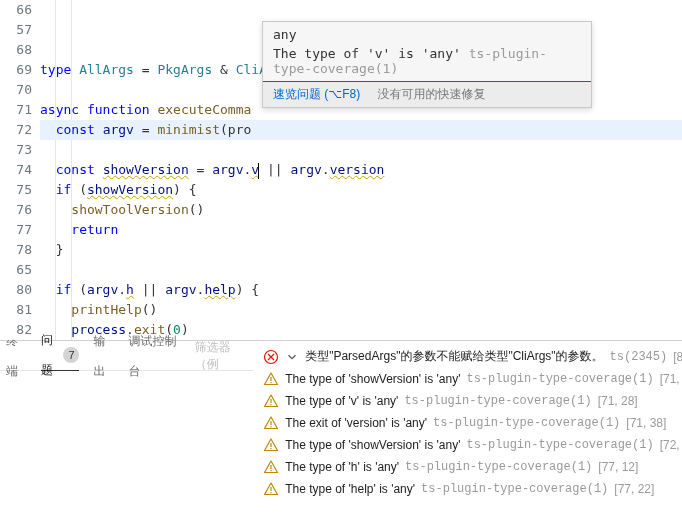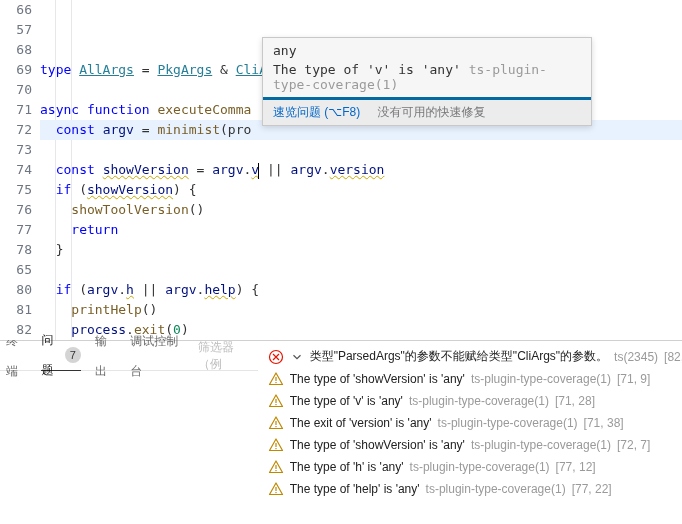--- a/index.html
+++ b/index.html
@@ -37,56 +37,56 @@
   .line { height: 20px; line-height: 20px; position: relative; }
   .line.sel { background: #e8f2ff; }
   .indent-guide {
     position: absolute;
     top: 0; bottom: 0;
     border-left: 1px solid #e5e7eb;
   }
   .kw { color: #0000ff; }
   .fn { color: #795e26; }
   .ident { color: #001080; }
-  .typ { color: #267f99; text-decoration: underline; }
+  .typ { color: #267f99; }
   .num { color: #098658; }
   .wavy-yellow {
     text-decoration-line: underline;
     text-decoration-style: wavy;
     text-decoration-color: #c9a600;
     text-decoration-thickness: 1px;
   }
   .cursor {
     display: inline-block;
     width: 1px;
     height: 16px;
     background: #000;
     vertical-align: middle;
     margin-left: -1px;
   }
   
   .hover {
     position: absolute;
-    top: 37px;
+    top: 21px;
     left: 262px;
     width: 330px;
     background: #f6f6f6;
     border: 1px solid #c8c8c8;
     box-shadow: 0 2px 6px rgba(0,0,0,0.15);
     z-index: 10;
     font-family: "Menlo","Consolas",monospace;
     font-size: 13px;
   }
   .hover-row1 { padding: 5px 10px 2px; color: #333; }
   .hover-row2 { padding: 2px 10px 5px; color: #333; }
   .hover-row2 .source { color: #9a9a9a; }
   .hover-row3 {
     background: #ececec;
     padding: 4px 10px;
-    border-top: 3px solid #0369a1;
+    border-top: 1px solid #0369a1;
     font-family: -apple-system, sans-serif;
     font-size: 12px;
   }
   .link { color: #0066cc; cursor: pointer; margin-right: 14px; }
   .muted { color: #777; }
 
   
   .panel {
     border-top: 1px solid #d0d0d0;
     height: 184px;
@@ -118,21 +118,21 @@
   }
   .prow {
     display: flex;
     align-items: center;
     padding: 3px 10px;
     gap: 6px;
     white-space: nowrap;
     cursor: pointer;
   }
   .prow .msg { color: #222; }
-  .prow .src { color: #9a9a9a; }
+  .prow .src { color: #9a9a9a; font-family: Liberation Mono, monospace; }
   .prow .loc { color: #9a9a9a; }
   .icon { flex: 0 0 auto; display:inline-flex; }
   svg { display:block; }
   .chev { width:14px; }
 </style>
 </head>
 <body>
 
 <div class="editor-area">
   <div class="gutter" id="gutter">

